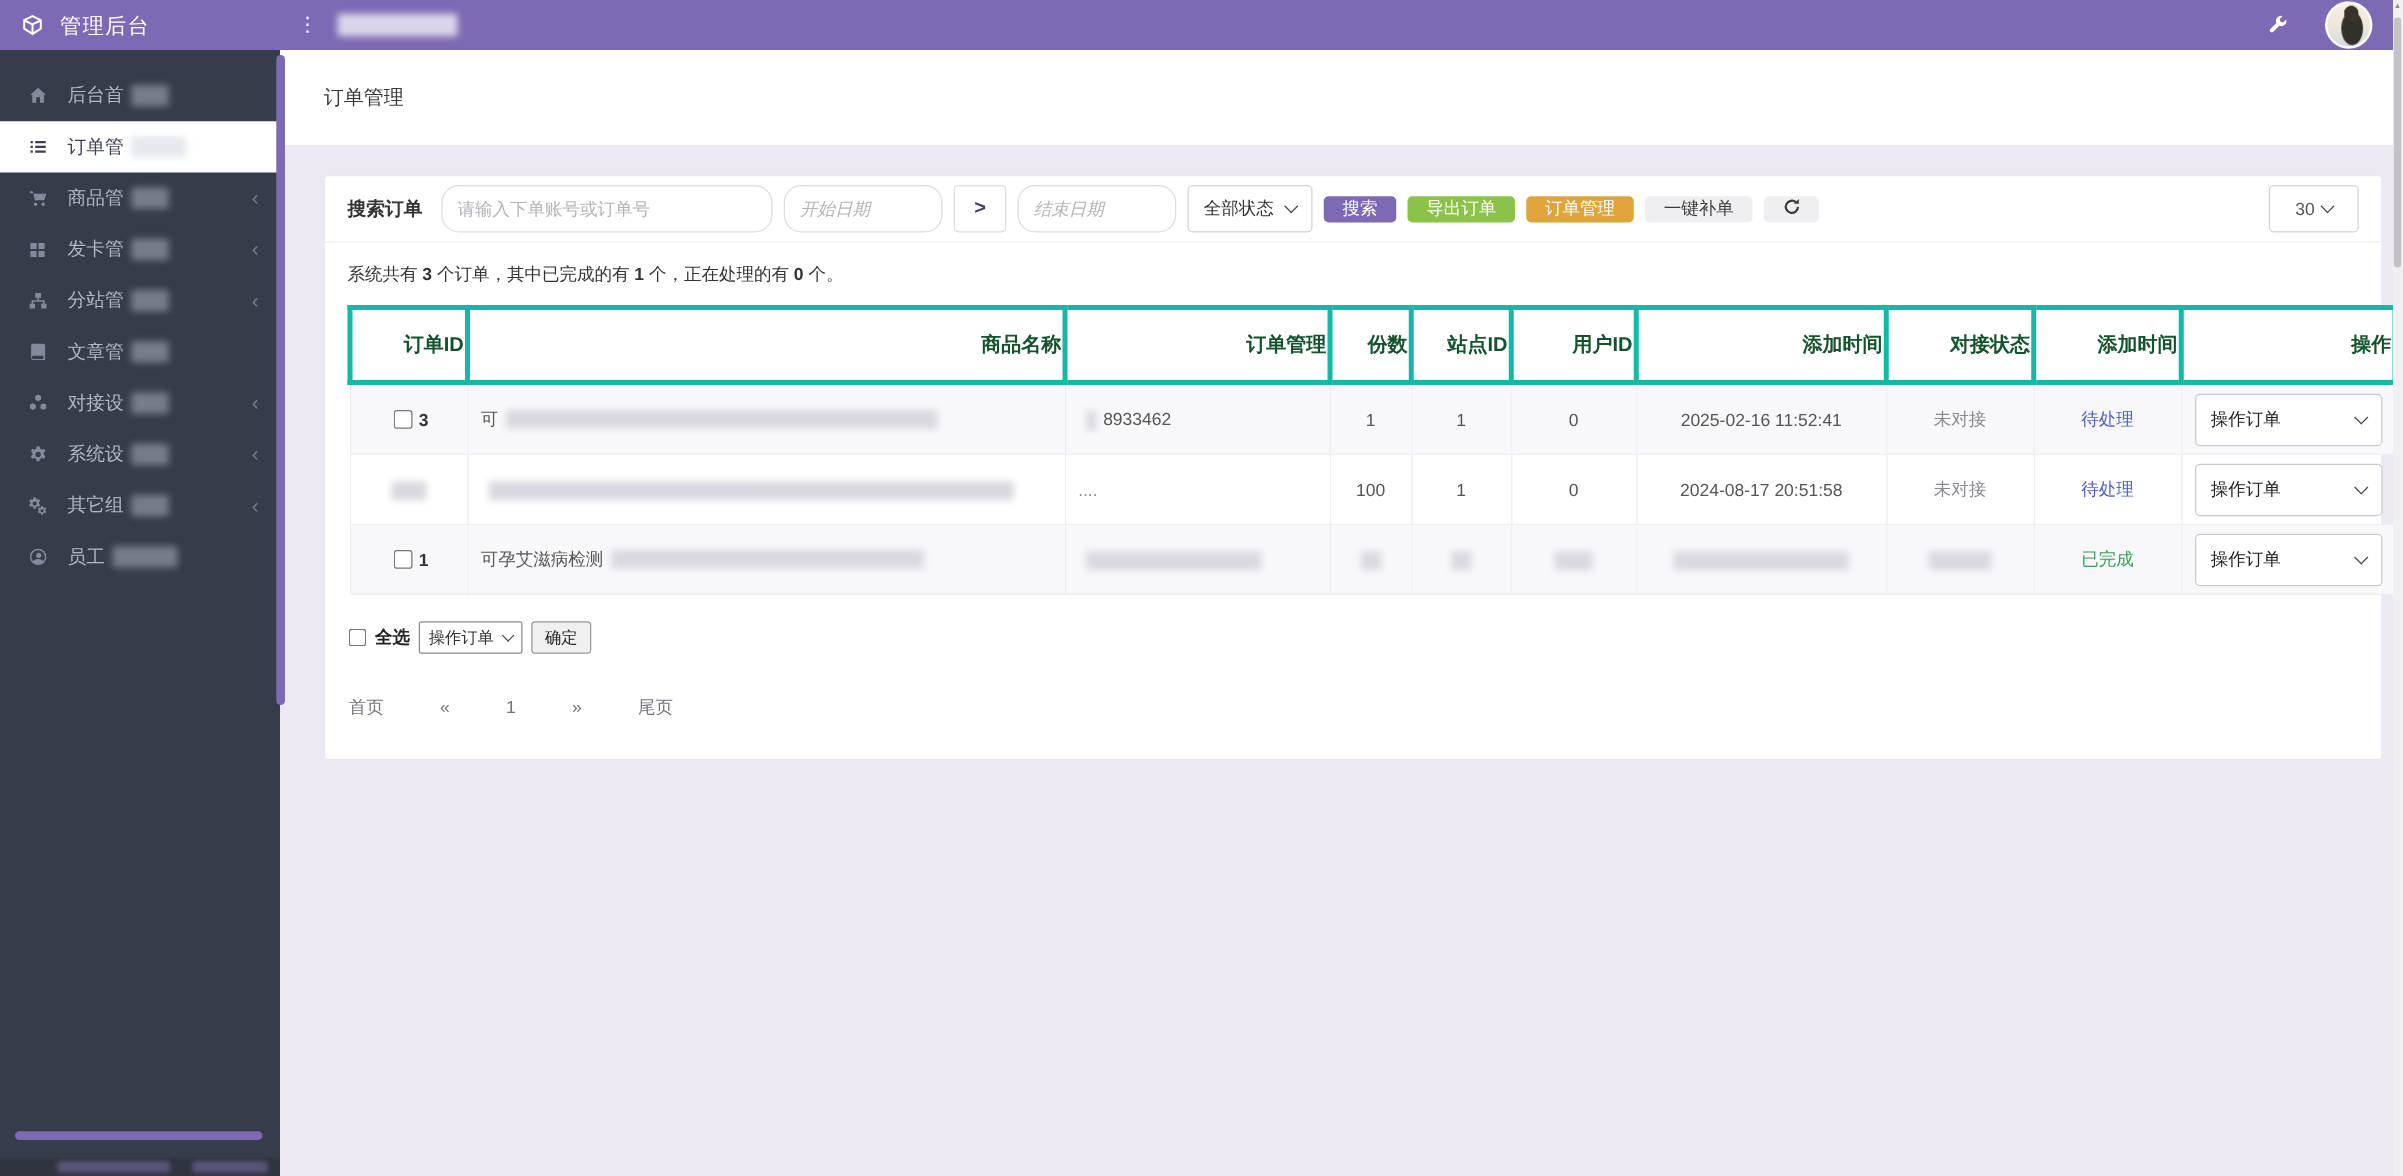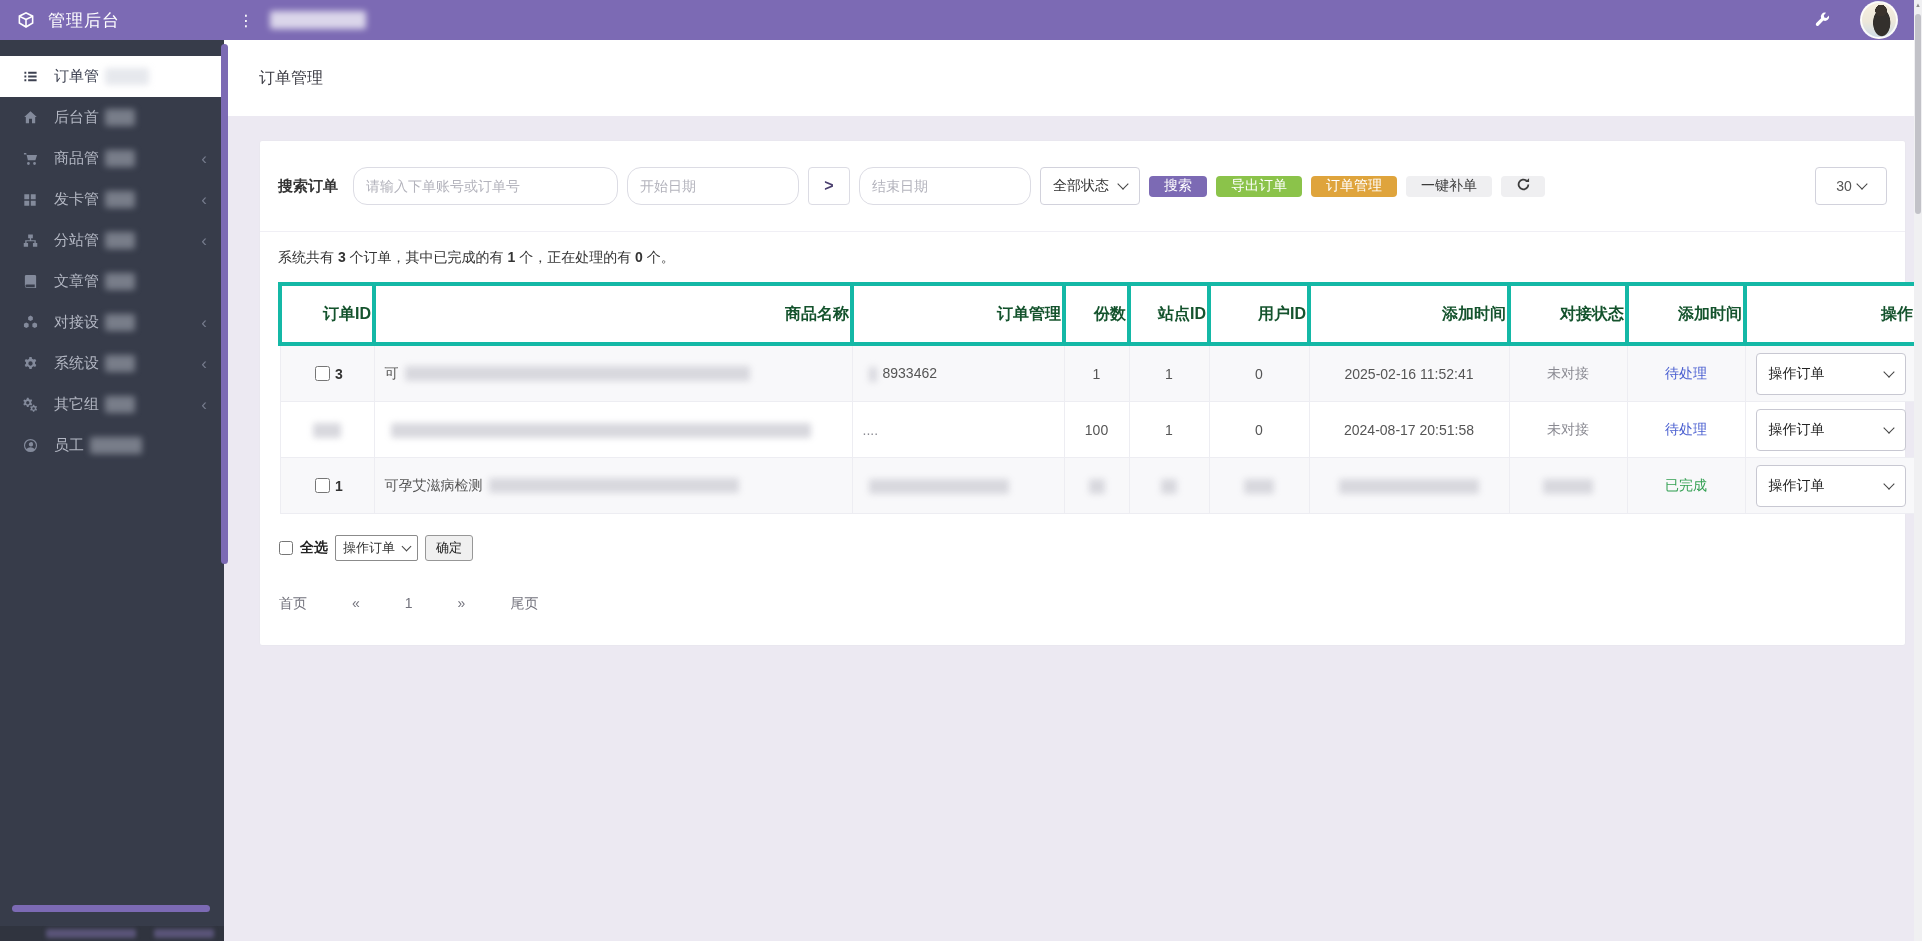--- a/index.html
+++ b/index.html
@@ -40,27 +40,27 @@
     display:flex;align-items:center;gap:6px;padding-left:40px;}
 
   
   .main{flex:1;background:#ece9f2;min-width:0;}
   .title-band{height:76px;background:#fff;display:flex;align-items:center;padding-left:35px;}
   .page-title{font-size:20px;color:#3a3a42;}
   .content{padding:24px 16px 0 35px;}
   .card{background:#fff;border:1px solid #e9e7ef;border-radius:3px;padding-bottom:10px;}
 
   
-  .toolbar{display:flex;align-items:center;gap:9px;padding:26px 18px;border-bottom:1px solid #f0eff5;}
+  .toolbar{display:flex;align-items:center;gap:9px;padding:7px 18px;border-bottom:1px solid #f0eff5;}
   .tl-label{font-size:15px;font-weight:bold;color:#333;margin-right:6px;}
   .inp{height:38px;border:1px solid #dcdce4;border-radius:14px;padding:0 12px;font-size:14px;
     color:#333;box-sizing:border-box;outline:none;font-family:inherit;background:#fff;}
   .inp::placeholder{color:#b3b3bc;}
   .inp.kw{width:265px;}
-  .inp.date{width:172px;}
+  .inp.date{width:127px;font-style:italic;}
   .date-arrow-btn{width:42px;height:38px;border:1px solid #dcdce4;border-radius:4px;background:#fff;
     font-size:16px;font-weight:bold;color:#4a3f6e;cursor:pointer;}
   .sel{height:38px;border:1px solid #d2d2dc;border-radius:4px;background:#fff;display:inline-flex;
     align-items:center;justify-content:space-between;padding:0 12px;font-size:14px;color:#333;
     cursor:pointer;box-sizing:border-box;gap:10px;}
   .sel.status{width:100px;justify-content:space-between;}
   .sel.pagesize{width:72px;margin-left:auto;justify-content:center;gap:6px;color:#555;}
   .caret{width:7px;height:7px;border-right:1.7px solid #444;border-bottom:1.7px solid #444;
     transform:rotate(45deg);margin-top:-4px;flex-shrink:0;}
   .btn{height:21px;border:none;border-radius:4px;padding:0 15px;font-size:14px;color:#fff;
@@ -133,37 +133,37 @@
         <path d="M14.9 3.6a4.1 4.1 0 0 1-5.5 5L4.6 13.4a1.6 1.6 0 1 1-2.3-2.3L7.1 6.3a4.1 4.1 0 0 1 5-5.5L9.8 3.2l.5 2.2 2.2.5Z"></path>
       </svg>
     </span>
   <div class="avatar"></div>
 </div>
 
 <div class="layout">
 
   <aside class="sidebar">
     <div class="side-list" id="side-list">
+        <div class="side-item">
+          <span class="side-icon">
+            <svg viewBox="0 0 16 16" width="15" height="15" fill="currentColor">
+              <path d="M8 1.3 14.7 7.4H13V14H9.6V9.4H6.4V14H3V7.4H1.3Z"></path>
+            </svg>
+          </span>
+          <span class="side-label">后台首</span>
+          <span class="redact light" style="width: 30px;"></span>
+        </div>
         <div class="side-item active">
           <span class="side-icon">
             <svg viewBox="0 0 16 16" width="15" height="15" fill="currentColor">
               <path d="M1.5 3h2v2h-2zM1.5 7h2v2h-2zM1.5 11h2v2h-2zM5.5 3h9v2h-9zM5.5 7h9v2h-9zM5.5 11h9v2h-9z"></path>
             </svg>
           </span>
           <span class="side-label">订单管</span>
           <span class="redact light" style="width: 44px;"></span>
-        </div>
-        <div class="side-item">
-          <span class="side-icon">
-            <svg viewBox="0 0 16 16" width="15" height="15" fill="currentColor">
-              <path d="M8 1.3 14.7 7.4H13V14H9.6V9.4H6.4V14H3V7.4H1.3Z"></path>
-            </svg>
-          </span>
-          <span class="side-label">后台首</span>
-          <span class="redact light" style="width: 30px;"></span>
         </div>
         <div class="side-item">
           <span class="side-icon">
             <svg viewBox="0 0 16 16" width="15" height="15" fill="currentColor">
               <path d="M1 2.2h2.4l.6 2H15l-1.8 5.6H5.2L3.8 3.8H1ZM5.8 11.8a1.5 1.5 0 1 0 0 3 1.5 1.5 0 0 0 0-3Zm6.5 0a1.5 1.5 0 1 0 0 3 1.5 1.5 0 0 0 0-3Z"></path>
             </svg>
           </span>
           <span class="side-label">商品管</span>
           <span class="redact light" style="width: 30px;"></span>
           <span class="side-arrow">‹</span>

